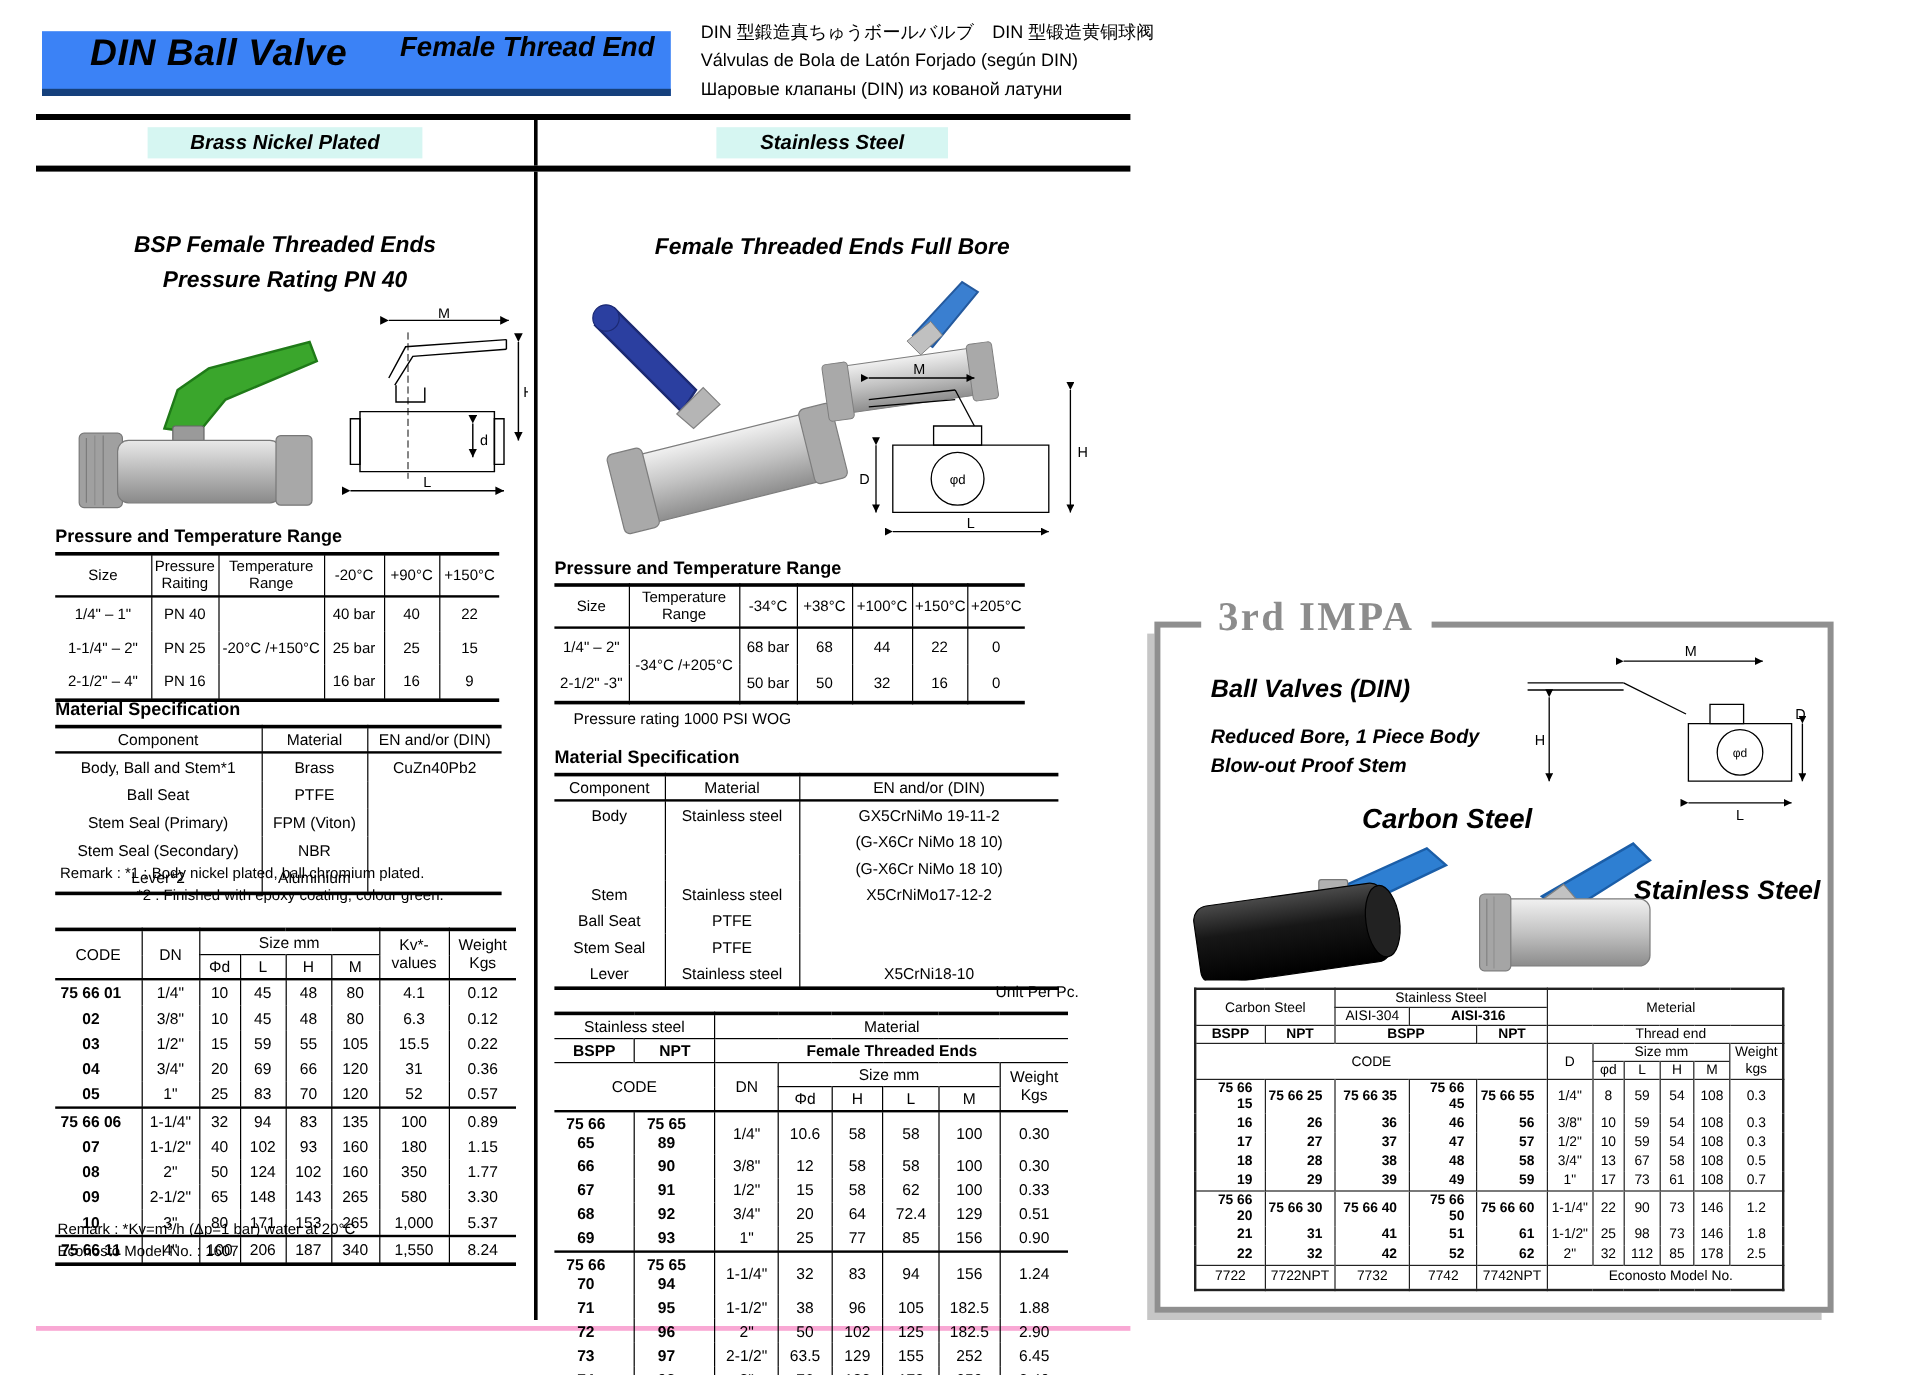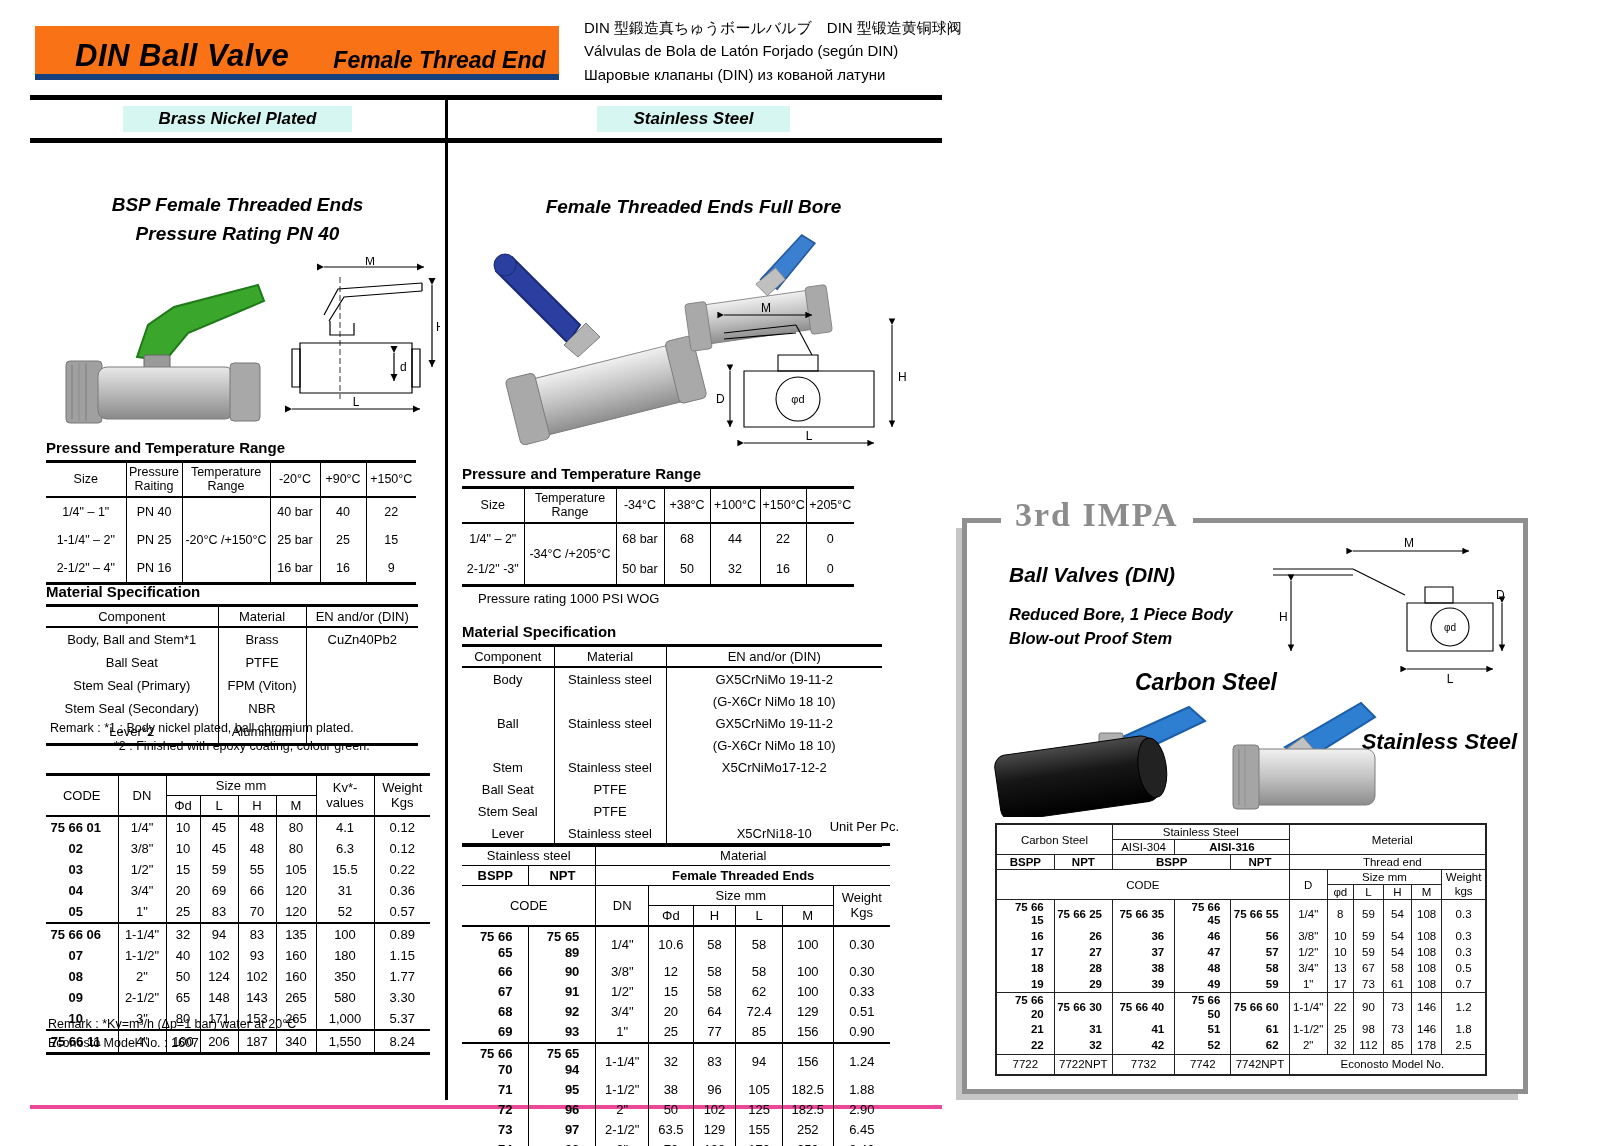--- a/index.html
+++ b/index.html
@@ -1,28 +1,28 @@
 <!DOCTYPE html>
 <html><head>
 <meta charset="utf-8">
 <style>
   html,body{margin:0;padding:0;background:#fff}
   body{font-family:"Liberation Sans",sans-serif;color:#000}
   .page{position:relative;width:1608px;height:1146px;background:#fff;overflow:hidden}
 
   
-  .title-strip{position:absolute;left:35px;top:26px;width:524px;height:48px;background:#f97316;
-    border-bottom:6px solid #15407c;display:flex;align-items:flex-end}
+  .title-strip{position:absolute;left:35px;top:26px;width:524px;height:48px;background:#3b82f6;
+    border-bottom:6px solid #15407c;display:flex;align-items:flex-start}
   .title-strip .t1{font-size:31px;font-weight:bold;font-style:italic;margin-left:40px;letter-spacing:.5px}
   .title-strip .t2{font-size:23px;font-weight:bold;font-style:italic;margin-left:44px}
   .langs{position:absolute;left:584px;top:16px;font-size:15px;line-height:1.55}
 
   
   .catalog{position:absolute;left:30px;top:95px;width:912px;height:1005px;
-    border-top:5px solid #000;border-bottom:4px solid #ec4899}
+    border-top:5px solid #000;border-bottom:4px solid #f9a8d4}
   .colheads{display:flex;height:38px;border-bottom:5px solid #000}
   .colheads .ch{display:flex;align-items:center;justify-content:center}
   .ch.l{width:415px}
   .ch.m{width:491px;border-left:3px solid #000}
   .hl{background:#d6f6f2;font-weight:bold;font-style:italic;font-size:17px;padding:3px 36px;white-space:nowrap}
   .cols{display:flex;height:957px}
   .col{position:relative}
   .col.l{width:415px}
   .col.m{width:491px;border-left:3px solid #000}
 
@@ -54,21 +54,21 @@
   .code-left{font-size:13px;width:384px}
   .code-left td{height:17px;line-height:1.2;padding:1px 2px}
   .code-left td:first-child{font-weight:bold;padding-right:14px}
 
   .pt-mid{font-size:12.5px;width:392px}
   .pt-mid td{height:26px}
   .mat-mid{font-size:13px;width:420px}
   .mat-mid td{text-align:left;padding:0 6px;height:18px}
   .code-mid{font-size:13px;width:428px}
   .code-mid td{height:16px;line-height:1.2;padding:1px 2px}
-  .code-mid td:nth-child(1),.code-mid td:nth-child(2){font-weight:bold;text-align:right;padding-right:16px}
+  .code-mid td:nth-child(1),.code-mid td:nth-child(2){font-weight:bold;text-align:center;padding-right:16px}
   td.al,th.al{text-align:right;padding-left:12px !important;font-weight:normal !important}
 
   
   .impa-box{position:absolute;left:962px;top:518px;width:556px;height:566px;
     border:5px solid #8f8f8f;background:#fff;box-shadow:-8px 8px 0 -2px #c6c6c6}
   .impa-tag{position:absolute;top:-27px;left:34px;background:#fff;padding:0 14px;
     font-family:"Liberation Serif",serif;font-size:34px;font-weight:bold;color:#8c8c8c;letter-spacing:2px}
   .rp-title{position:absolute;left:42px;top:40px;font-size:21px;font-weight:bold;font-style:italic}
   .rp-sub{position:absolute;left:42px;top:80px;font-size:16.5px;font-weight:bold;font-style:italic;line-height:1.45}
   .rp-carbon{position:absolute;left:168px;top:146px;font-size:23px;font-weight:bold;font-style:italic;white-space:nowrap}
@@ -522,25 +522,20 @@
           <tbody>
               <tr>
                 <td>Body</td>
                 <td>Stainless steel</td>
                 <td>GX5CrNiMo 19-11-2</td>
               </tr>
               <tr>
                 <td></td>
                 <td></td>
                 <td>(G-X6Cr NiMo 18 10)</td>
-              </tr>
-              <tr>
-                <td>Ball</td>
-                <td>Stainless steel</td>
-                <td>GX5CrNiMo 19-11-2</td>
               </tr>
               <tr>
                 <td></td>
                 <td></td>
                 <td>(G-X6Cr NiMo 18 10)</td>
               </tr>
               <tr>
                 <td>Stem</td>
                 <td>Stainless steel</td>
                 <td>X5CrNiMo17-12-2</td>

